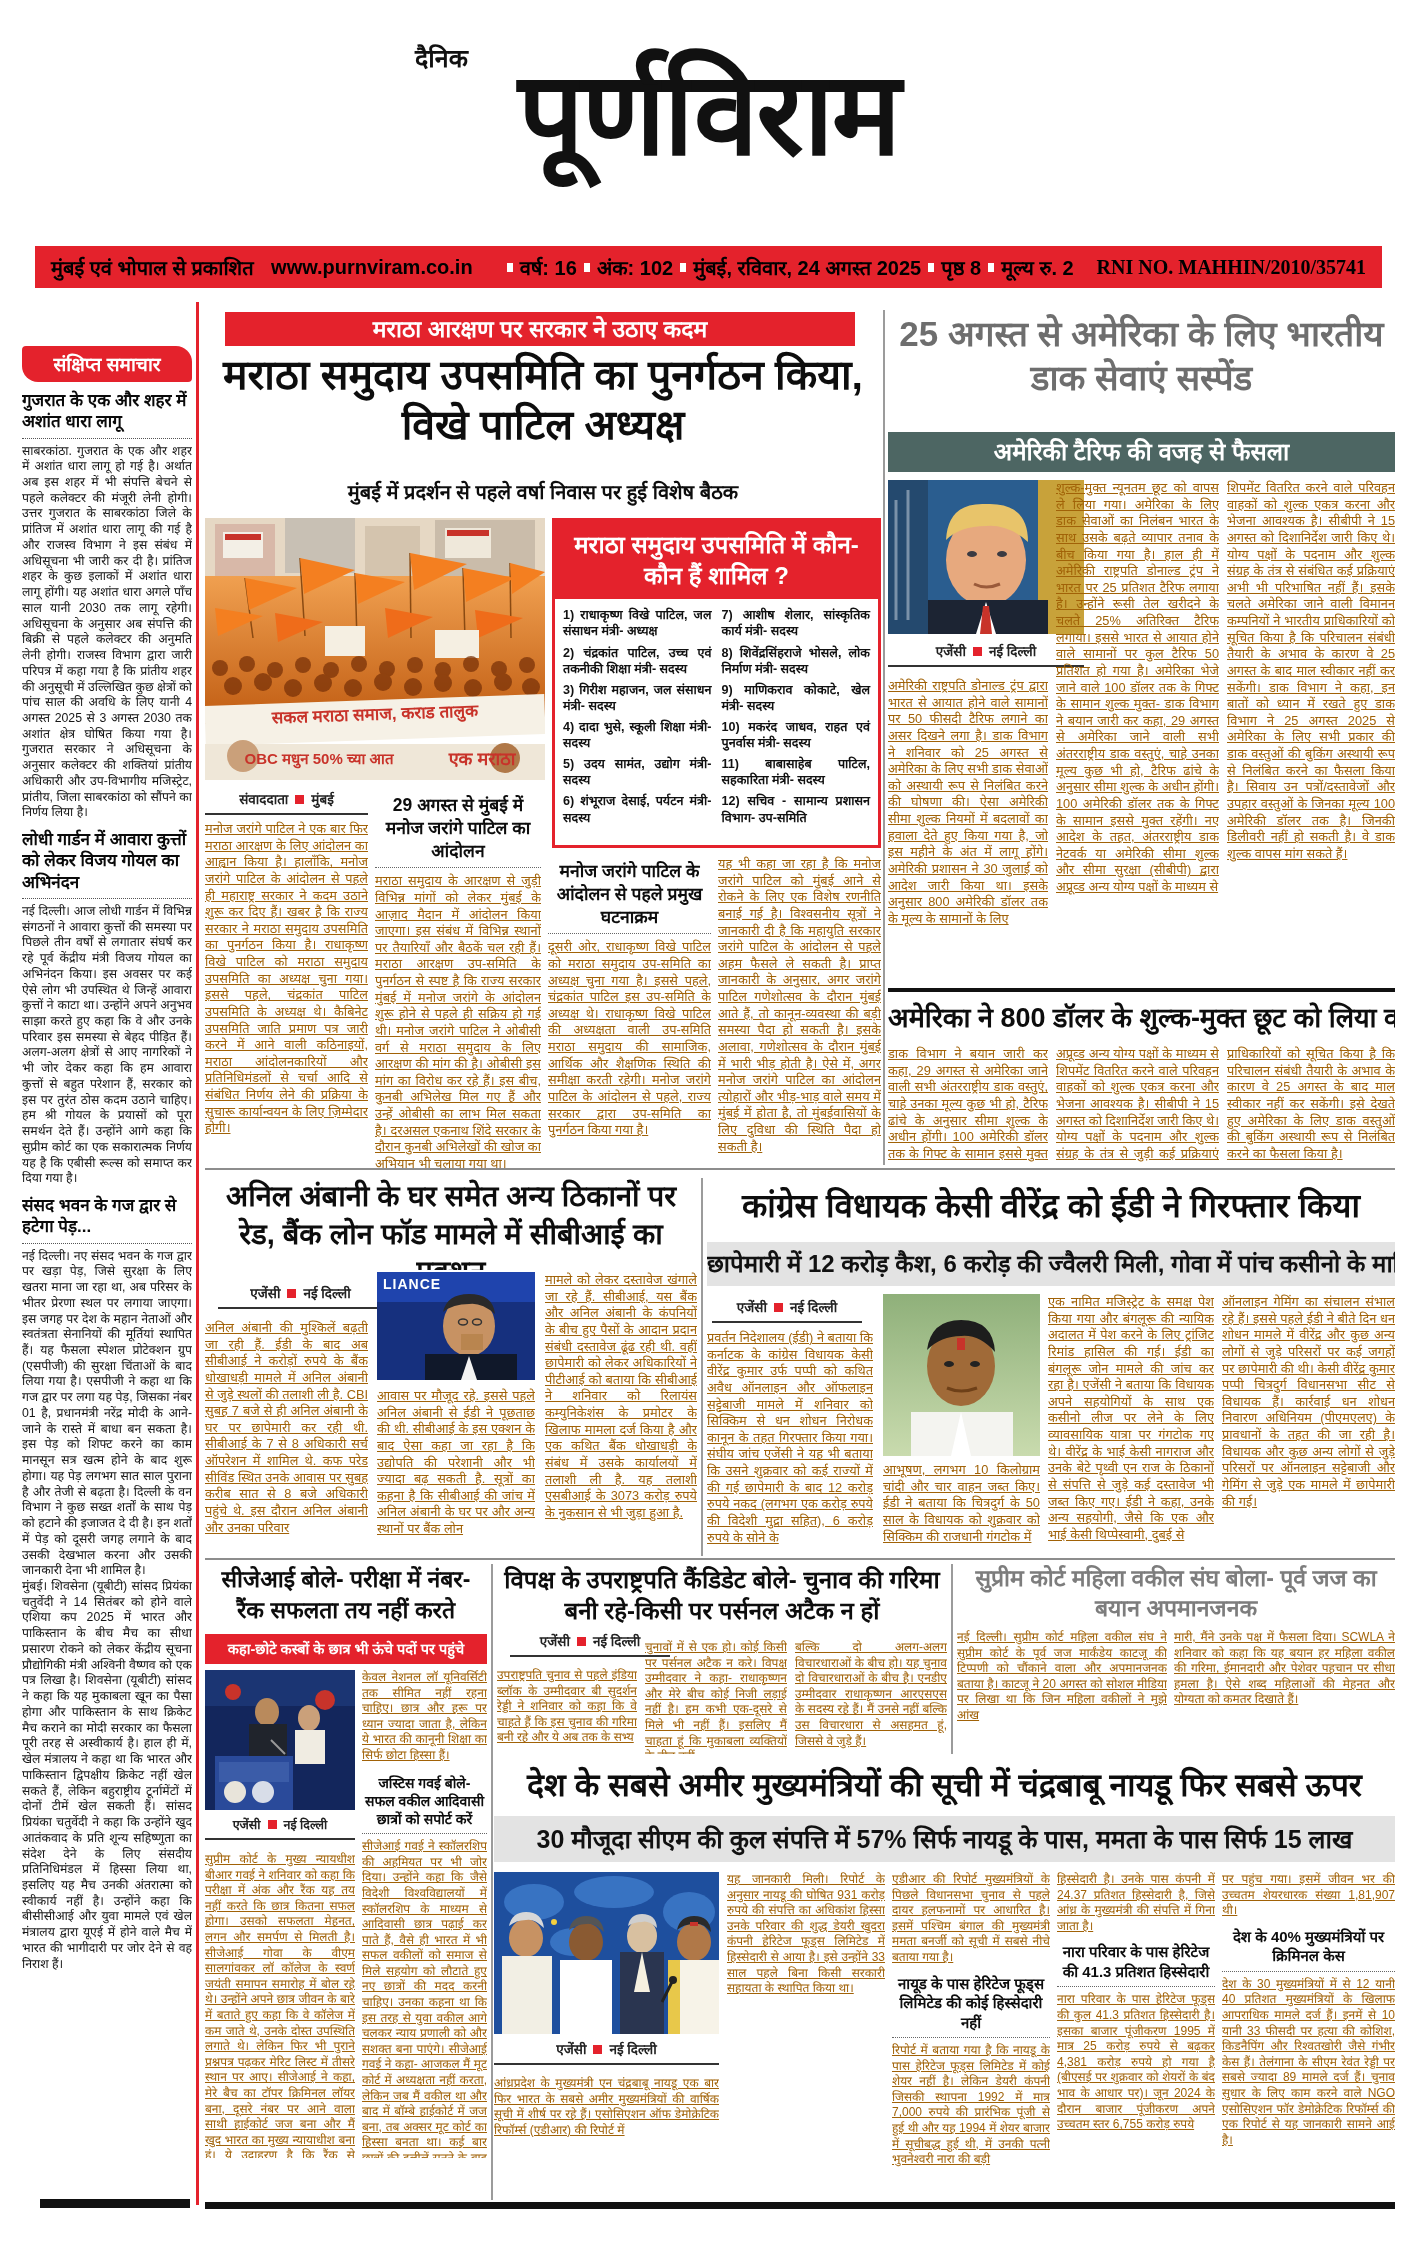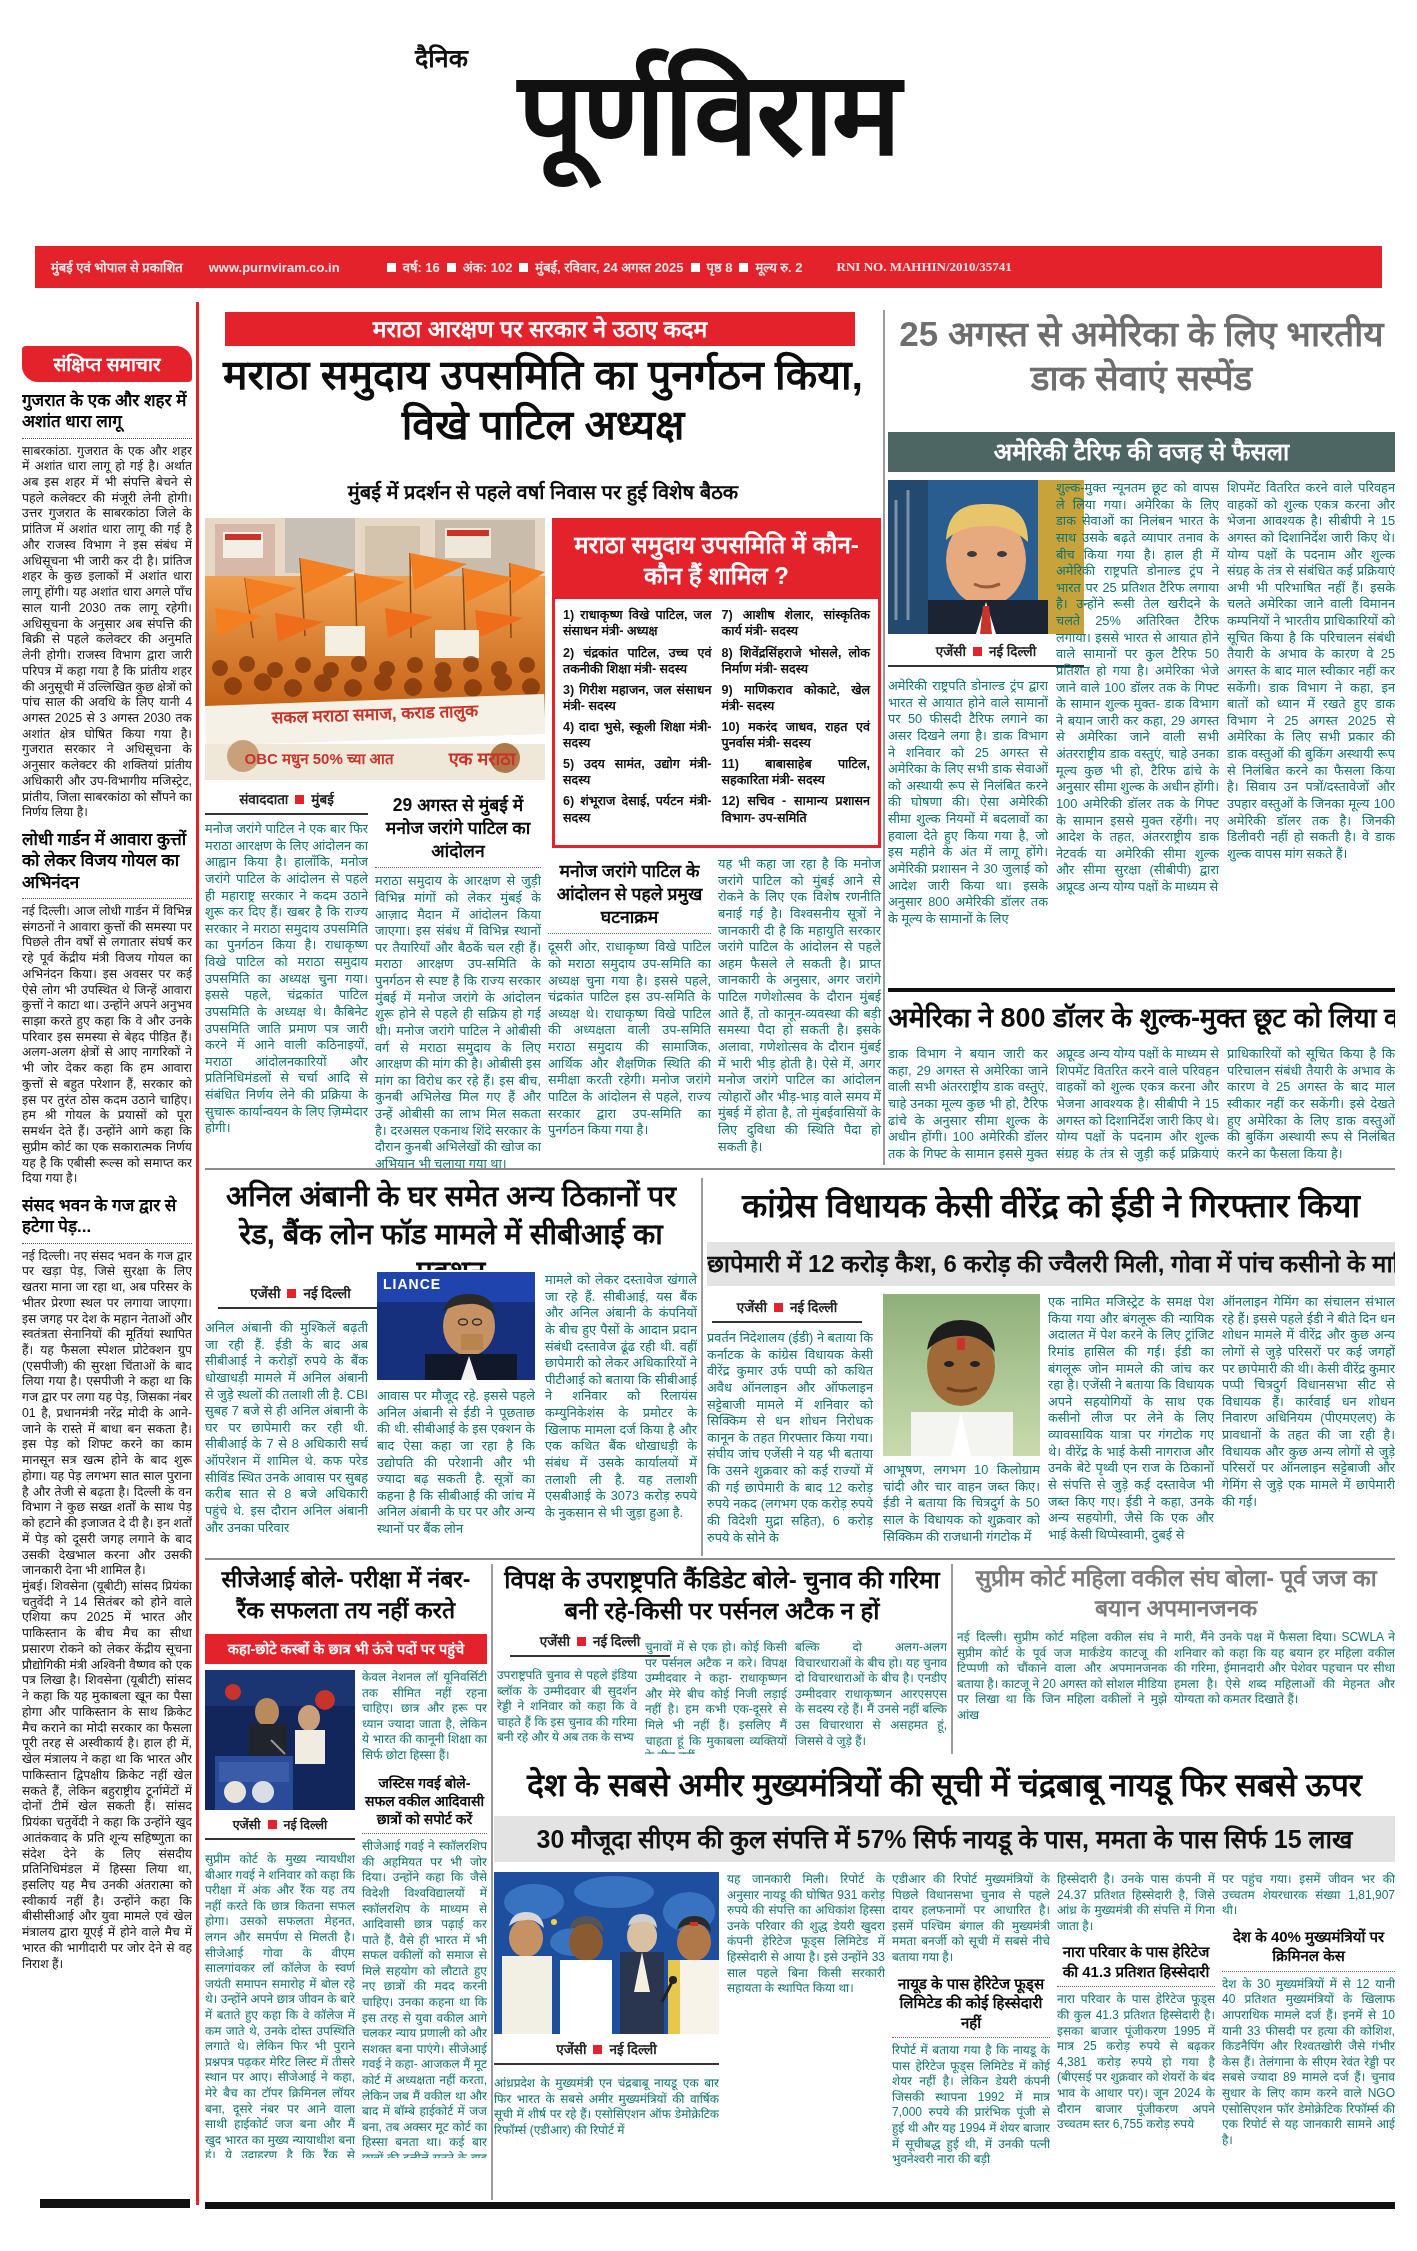--- a/index.html
+++ b/index.html
@@ -1,19 +1,19 @@
 <!DOCTYPE html>
 <html><head>
 <meta charset="utf-8">
 <style>
   html,body{margin:0;padding:0;background:#9a9a9a;}
   #page{position:relative;width:1417px;height:2251px;background:#ffffff;margin:0 auto;
         font-family:"Liberation Sans", sans-serif;color:#111;overflow:hidden;}
   .abs{position:absolute;}
-  .jbody{font-size:12.8px;line-height:1.3;text-align:justify;color:#0f766e;overflow:hidden;}
+  .jbody{font-size:12.8px;line-height:1.3;text-align:justify;color:#a16207;overflow:hidden;text-decoration:underline;}
   .hl{font-weight:bold;color:#0d0d0d;text-align:center;overflow:hidden;}
   .byl{font-weight:bold;font-size:13.5px;text-align:center;border-bottom:2px solid #333;
        padding-bottom:5px;margin-bottom:6px;color:#222;white-space:nowrap;overflow:hidden;}
   .sq{display:inline-block;width:9px;height:9px;background:#e4222c;margin:0 7px 0 7px;}
   .subh{font-weight:bold;font-size:14.5px;text-align:center;line-height:1.3;color:#0d0d0d;
         border-bottom:1px dotted #666;padding:4px 0 5px 0;margin-bottom:5px;}
   .briefTitle{font-weight:bold;font-size:17px;line-height:1.25;color:#0a0a0a;
         border-bottom:1.5px dotted #555;padding:8px 0 5px 0;margin-bottom:5px;}
   .briefBody{font-size:12.3px;line-height:1.28;text-align:justify;color:#161616;}
   .band{color:#fff;font-weight:bold;text-align:center;overflow:hidden;white-space:nowrap;}
@@ -26,21 +26,21 @@
 </head>
 <body>
 
 <div id="page">
 
   <div class="abs" style="left:0;top:18;width:1417px;height:225px;">
     <div class="abs" style="left:415px;top:40px;font-size:25px;font-weight:bold;">दैनिक</div>
     <div class="abs" style="left:0;top:22px;width:1417px;text-align:center;font-size:116px;font-weight:bold;letter-spacing:-2px;line-height:1.6;">पूर्णविराम</div>
   </div>
 
-  <div class="abs" style="left:35px;top:246px;width:1347px;height:42px;background:#e4222c;display:flex;align-items:center;color:#e5e5e5;font-weight:bold;font-size:13px;padding:0 16px;box-sizing:border-box;white-space:nowrap;overflow:hidden;">
+  <div class="abs" style="left:35px;top:246px;width:1347px;height:42px;background:#e4222c;display:flex;align-items:center;color:#000000;font-weight:bold;font-size:20px;padding:0 16px;box-sizing:border-box;white-space:nowrap;overflow:hidden;">
     <span>मुंबई एवं भोपाल से प्रकाशित</span>
     <span style="width:26px;"></span>
     <span>www.purnviram.co.in</span>
     <span style="width:40px;"></span>
     <span class="sq" style="background:#fff;"></span>
     <span>वर्ष: 16</span>
     <span class="sq" style="background:#fff;"></span>
     <span>अंक: 102</span>
     <span class="sq" style="background:#fff;"></span>
     <span>मुंबई, रविवार, 24 अगस्त 2025</span>

